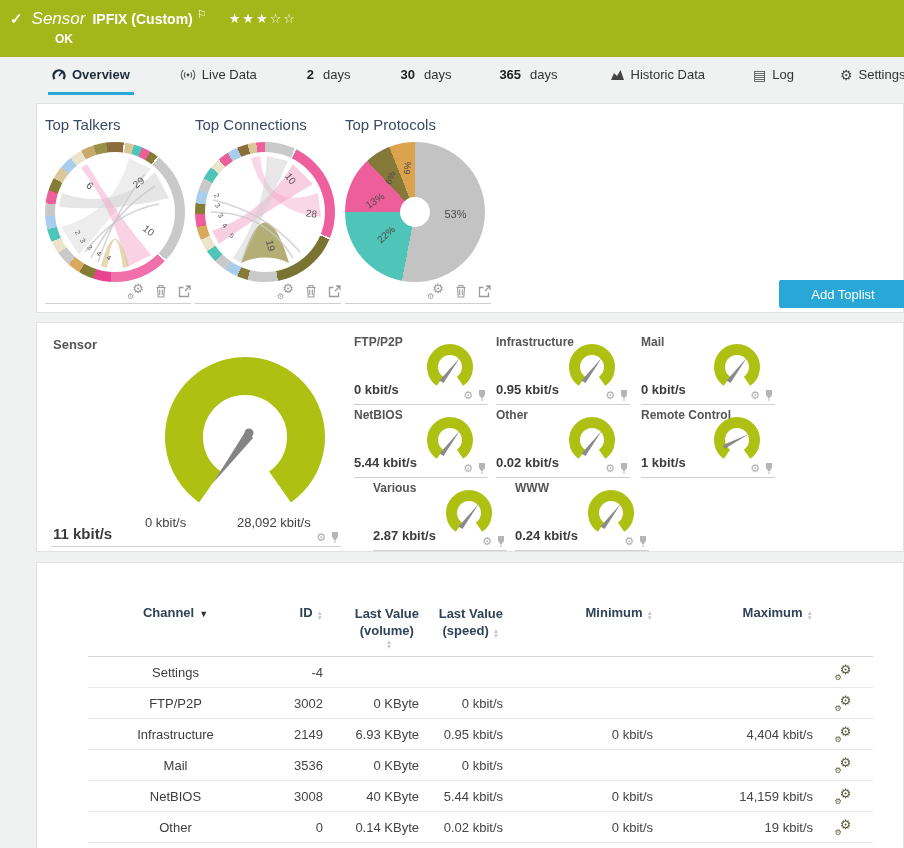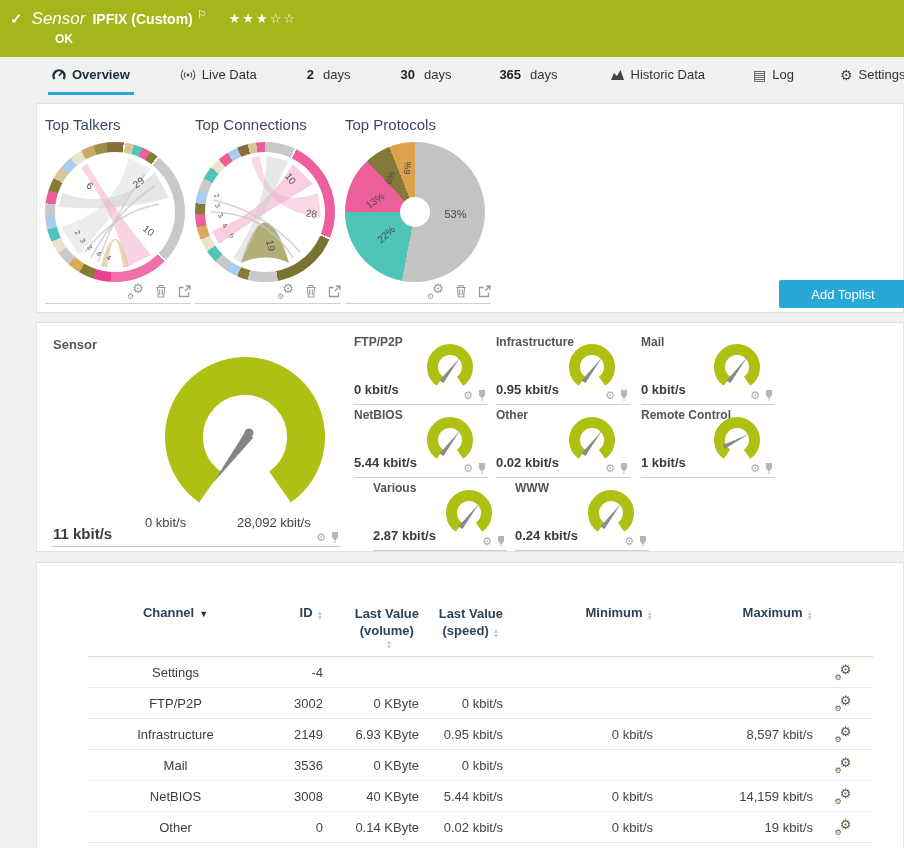--- a/index.html
+++ b/index.html
@@ -480,21 +480,21 @@
               <span class="g2" style="color:#5f5a3c">⚙</span>
             </span>
           </div>
       </div>
       <div class="trow">
         <div class="col-ch">Infrastructure</div>
         <div class="col-id">2149</div>
         <div class="col-vol">6.93 KByte</div>
         <div class="col-spd">0.95 kbit/s</div>
         <div class="col-min">0 kbit/s</div>
-        <div class="col-max">8,597 kbit/s</div>
+        <div class="col-max">4,404 kbit/s</div>
         <div class="col-gear">
             <span class="gearpair row-gear">
               <span class="g1" style="color:#5f5a3c">⚙</span>
               <span class="g2" style="color:#5f5a3c">⚙</span>
             </span>
           </div>
       </div>
       <div class="trow">
         <div class="col-ch">Mail</div>
         <div class="col-id">3536</div>

